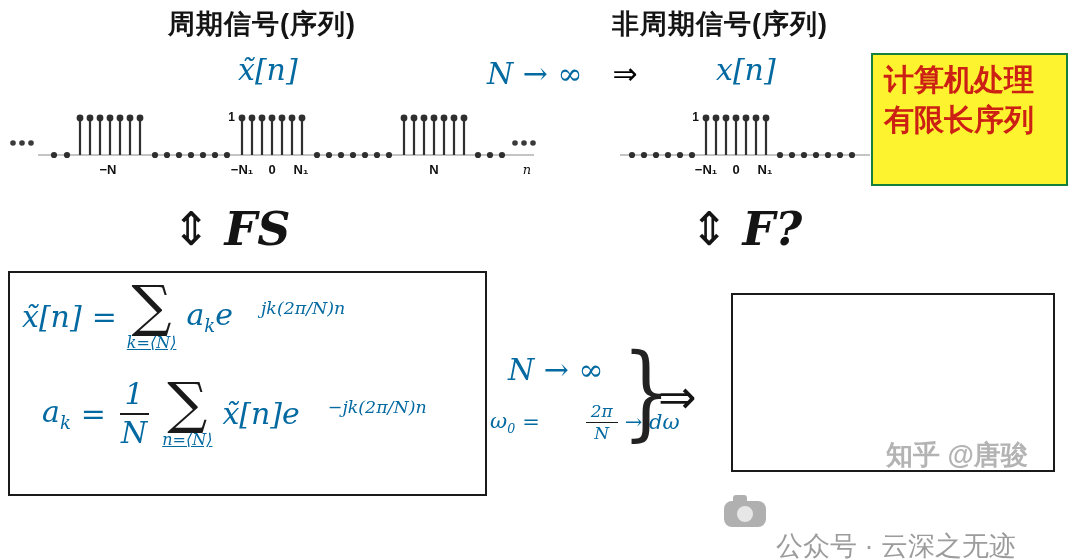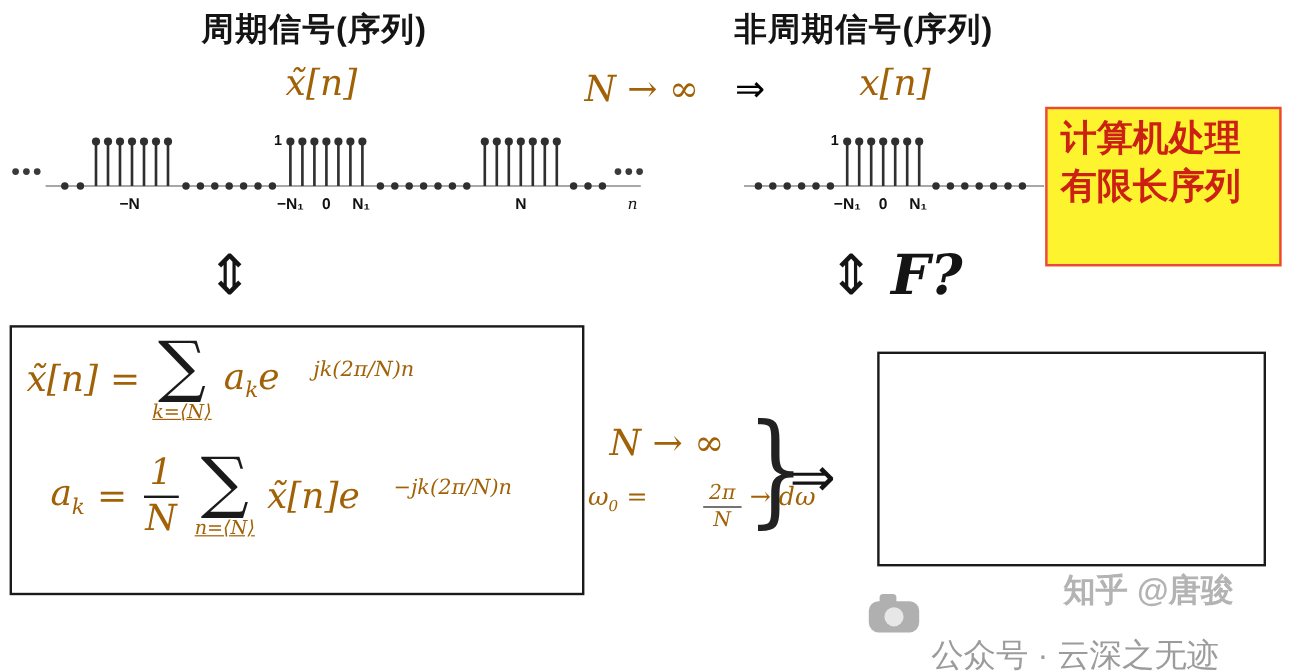--- a/index.html
+++ b/index.html
@@ -1,26 +1,26 @@
 <!DOCTYPE html>
 <html><head>
 <meta charset="utf-8">
 <style>
   * { margin:0; padding:0; box-sizing:border-box; }
   body { background:#ffffff; font-family:"Liberation Sans", sans-serif; }
   .canvas { position:relative; width:1080px; height:559px; background:#fff; overflow:hidden; }
   .title { position:absolute; font-size:27px; font-weight:700; color:#141414; letter-spacing:1px; }
-  .m { font-family:"DejaVu Serif", serif; font-style:italic; color:#a16207; }
+  .m { font-family:"DejaVu Serif", serif; font-style:italic; color:#0369a1; }
   .siglabel { position:absolute; font-size:30px; }
   .limit-top { position:absolute; font-size:30px; display:flex; align-items:center; }
   .limit-top .implies { margin-left:30px; font-style:normal; }
 
   .note { position:absolute; left:871px; top:53px; width:197px; height:133px;
-          background:#fdf32e; border:2px solid #ef4444; padding:5px 11px;
-          font-size:30px; line-height:40px; font-weight:700; color:#cc2015;margin-top:36px; }
+          background:#fdf32e; border:2px solid #15803d; padding:5px 11px;
+          font-size:30px; line-height:40px; font-weight:700; color:#cc2015; }
 
   .plot { position:absolute; }
   .plot .baseline { stroke:#8a8a8a; stroke-width:1.2; }
   g[data-stems] line { stroke:#2f2f2f; stroke-width:2.2; }
   g[data-stems] circle { fill:#2f2f2f; }
   g[data-dots] circle { fill:#2f2f2f; }
   g[data-ell] circle { fill:#3a3a3a; }
   .tick { font-family:"Liberation Sans", sans-serif; font-size:13px; font-weight:600; fill:#111; text-anchor:middle; }
   .amp { font-family:"Liberation Sans", sans-serif; font-size:12px; font-weight:600; fill:#111; }
   .axisvar { font-family:"DejaVu Serif", serif; font-style:italic; font-weight:400; }
@@ -38,27 +38,27 @@
   .sumsub { font-size:16px; margin-top:2px;text-decoration:underline; }
   sub.sb { font-size:60%; }
   sup.sp { font-size:58%;margin-left:28px; }
   .frac { display:inline-flex; flex-direction:column; align-items:center; line-height:1.15; }
   .frac .num { border-bottom:2px solid #1a1a1a; padding:0 5px 1px; }
   .frac .den { padding:1px 5px 0; }
   .frac.small { font-size:17px; line-height:1.1;margin-left:39px; }
   .frac.small .num { border-bottom-width:1.5px; }
 
   .limitline1 { position:absolute; left:508px; top:352px; font-size:30px; }
-  .limitline2 { position:absolute; left:490px; top:402px; font-size:21px; display:flex; gap:7px; }
+  .limitline2 { position:absolute; left:490px; top:402px; font-size:21px; display:flex; align-items:center; gap:7px; }
   .brace { position:absolute; left:622px; top:338px; font-family:"DejaVu Serif", serif; font-size:102px; line-height:1.05; color:#222; transform:scaleX(0.75); transform-origin:left center; }
   .implies-big { position:absolute; left:658px; top:370px; font-size:46px; color:#141414; font-family:"DejaVu Sans", sans-serif; }
 
   .emptybox { position:absolute; left:731px; top:293px; width:324px; height:179px; border:2px solid #1a1a1a; background:#fff; }
 
-  .wm-zhihu { position:absolute; left:886px; top:437px; font-size:27px; font-weight:600; color:#ababab; opacity:0.9;margin-top:37px; }
+  .wm-zhihu { position:absolute; left:886px; top:437px; font-size:27px; font-weight:600; color:#ababab; opacity:0.9; }
   .wm-wechat { position:absolute; left:776px; top:528px; font-size:27px; color:#9c9c9c; }
   .camera { position:absolute; left:724px; top:494px; width:44px; height:36px; opacity:0.6; }
   .cam-top { position:absolute; left:9px; top:1px; width:14px; height:9px; background:#7c7c7c; border-radius:3px; }
   .cam-body { position:absolute; left:0; top:7px; width:42px; height:26px; background:#7c7c7c; border-radius:8px; }
   .cam-lens { position:absolute; left:13px; top:12px; width:16px; height:16px; background:#d8d8d8; border-radius:50%; }
 
   .caption { position:absolute; left:50%; top:530px; transform:translateX(-50%); font-size:19px; font-weight:600; color:#3a3a3a; white-space:nowrap; }
 </style>
 </head>
 <body>
@@ -212,20 +212,21 @@
         <circle cx="234" cy="57" r="3.1"></circle>
       </g>
     <text class="amp" x="81" y="23" text-anchor="end">1</text>
     <text class="tick" x="88" y="76">−N₁</text>
     <text class="tick" x="118" y="76">0</text>
     <text class="tick" x="147" y="76">N₁</text>
   </svg>
 
   <div class="transform" style="left:172px; top:206px;">
     <span class="udarrow">⇕</span>
+    <span class="script-label">FS</span>
   </div>
   <div class="transform" style="left:690px; top:206px;">
     <span class="udarrow">⇕</span>
     <span class="script-label">F?</span>
   </div>
 
   <div class="eqbox">
     <div class="equation eq1">
       <span class="m">x̃[n]</span>
       <span class="m">=</span>

